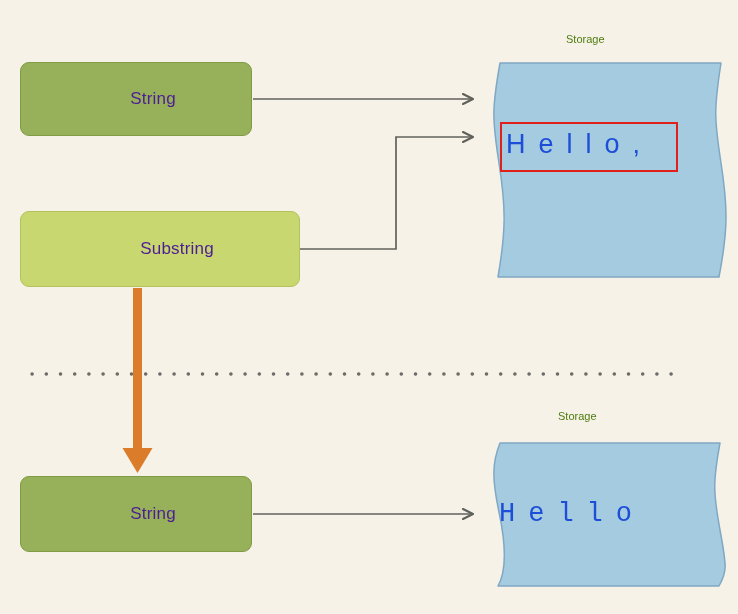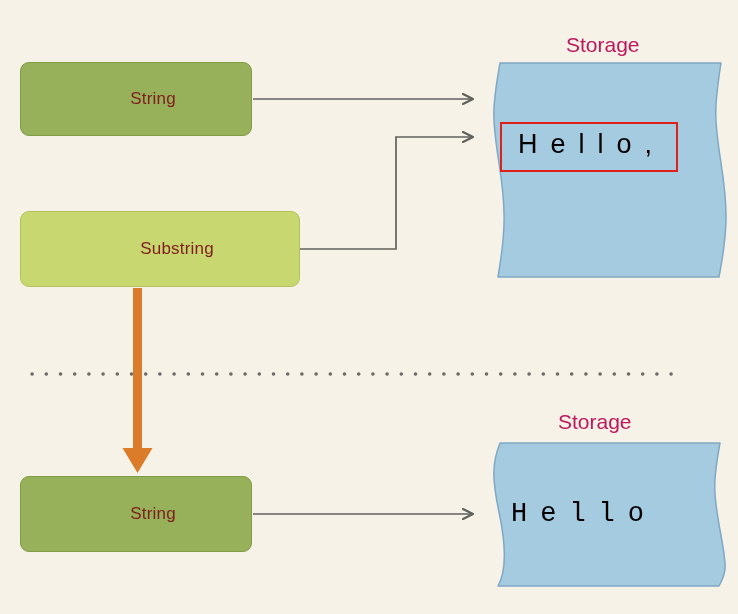--- a/index.html
+++ b/index.html
@@ -27,55 +27,54 @@
 
   
   .typebox {
     position: absolute;
     box-sizing: border-box;
     border-radius: 9px;
     display: flex;
     align-items: center;
     justify-content: center;
     font-size: 17px;
-    color: #7f1d1d;
+    color: #4c1d95;
     letter-spacing: 0.2px;
     padding-left: 34px;
   }
   .typebox.green {
     background: #96b159;
     border: 1.4px solid #7f9b45;
   }
   .typebox.lime {
     background: #c9d770;
     border: 1.4px solid #b3c259;
   }
 
   #box-string-top   { left: 20px;  top: 62px;  width: 232px; height: 74px; }
   #box-substring    { left: 20px;  top: 211px; width: 280px; height: 76px; }
   #box-string-bot   { left: 20px;  top: 476px; width: 232px; height: 76px; }
 
   
   .storage-label {
     position: absolute;
-    font-size: 21px;
-    color: #be185d;
+    font-size: 11px;
+    color: #4d7c0f;
     white-space: nowrap;
   }
   #storage-label-top { left: 566px; top: 33px; }
   #storage-label-bot { left: 558px; top: 410px; }
 
   
   .store-text {
     position: absolute;
     font-size: 27px;
-    color: #000000;
+    color: #1d4ed8;
     letter-spacing: 13px;
     white-space: pre;
-    margin-left: 12px;
   }
   #text-hello-comma { left: 506px; top: 129px; }
   #text-world       { left: 506px; top: 197px; }
   #text-hello-bot   { left: 499px; top: 499px; font-family: Liberation Mono, monospace; }
 
   .red-highlight {
     position: absolute;
     left: 500px;
     top: 122px;
     width: 178px;

